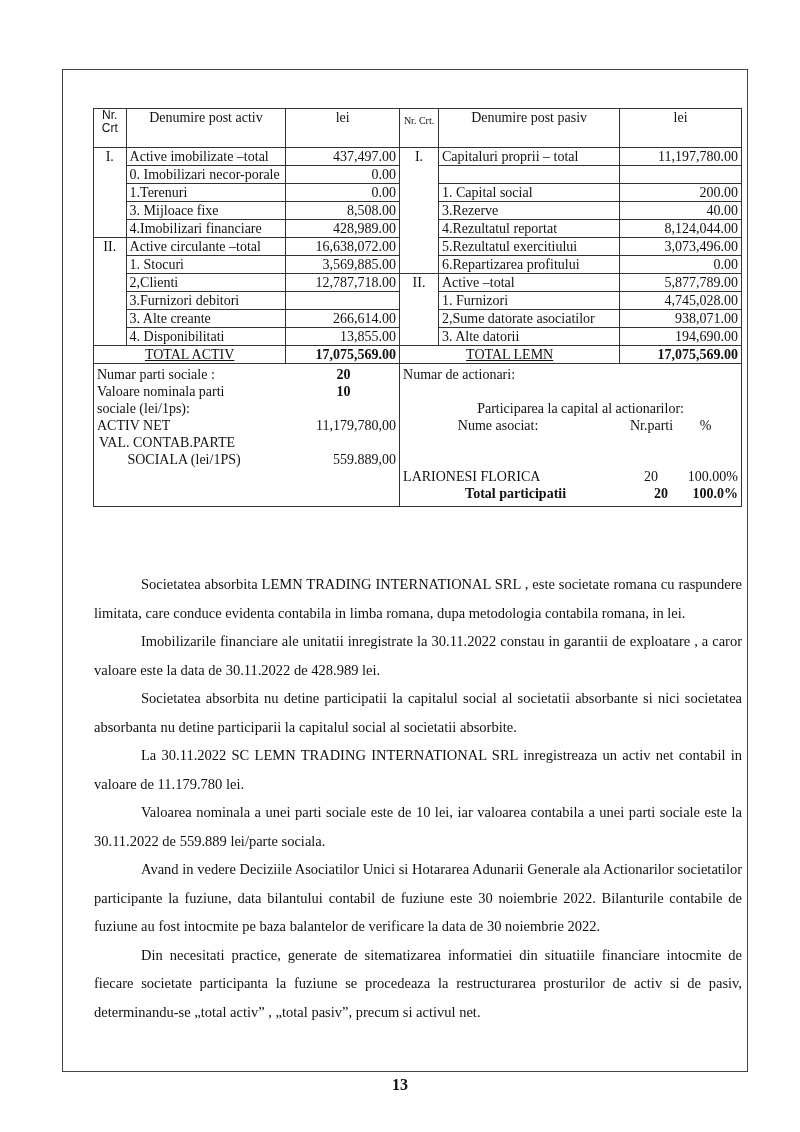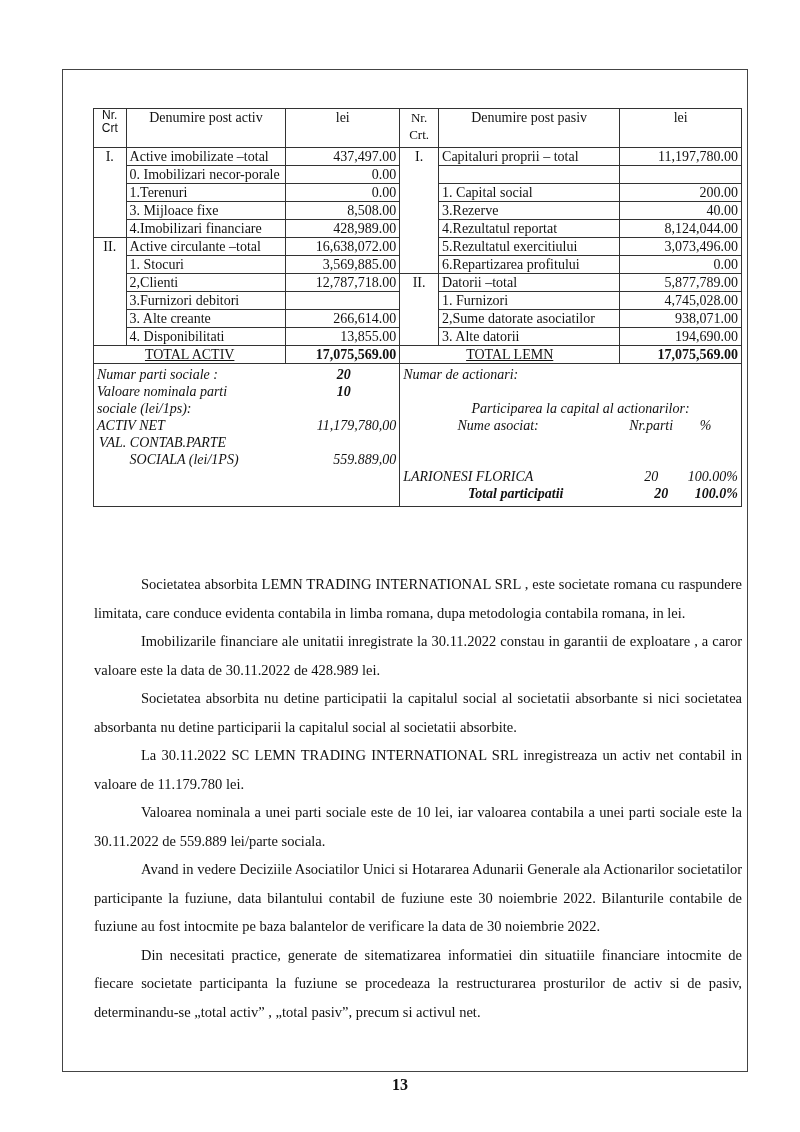--- a/index.html
+++ b/index.html
@@ -15,41 +15,41 @@
   .c-nr2 { width:32px; text-align:center; }
   .c-den2 { width:175px; }
   .c-lei2 { width:115px; text-align:right; }
   .hdr td { vertical-align:middle; height:38px; }
   .hdr .small { font-family:"Liberation Sans", sans-serif; font-size:12px; line-height:13px; }
   .hdr .cent { text-align:center; }
   .noborder-t { border-top:none !important; }
   .noborder-b { border-bottom:none !important; }
   .bold { font-weight:bold; }
   .center { text-align:center;text-decoration:underline; }
-  .foot td { vertical-align:top;font-style:italic; }
+  .foot td { vertical-align:top; }
   .kv { display:flex; justify-content:space-between; }
   .kv .k { flex:1; }
   .kv .v { width:105px; text-align:right; }
   .kv .vc { width:105px; text-align:center; font-weight:bold; }
 
   .body-text { position:absolute; left:94px; top:570px; width:648px; font-size:14.5px; line-height:28.5px; text-align:justify; }
   .body-text p { margin:0; text-indent:47px; }
 </style>
 </head>
 <body>
 
 <div class="frame"></div>
 
 <table class="bal">
   <tbody>
       <tr class="hdr">
     <td class="c-nr small cent">Nr. Crt</td>
     <td class="c-den cent">Denumire post activ</td>
     <td class="c-lei cent" style="text-align:center">lei</td>
-    <td class="c-nr2 cent" style="font-size:13px;line-height:17px">Nr. Crt.</td>
+    <td class="c-nr2 cent" style="font-size:10px;line-height:23px">Nr. Crt.</td>
     <td class="c-den2 cent">Denumire post pasiv</td>
     <td class="c-lei2 cent" style="text-align:center">lei</td>
   </tr>
 
   <tr>
     <td class="c-nr noborder-b">I.</td>
     <td class="c-den">Active imobilizate –total</td>
     <td class="c-lei">437,497.00</td>
     <td class="c-nr2 noborder-b">I.</td>
     <td class="c-den2">Capitaluri proprii – total</td>
@@ -101,21 +101,21 @@
     <td class="c-lei">3,569,885.00</td>
     <td class="c-nr2 noborder-t"></td>
     <td class="c-den2">6.Repartizarea profitului</td>
     <td class="c-lei2">0.00</td>
   </tr>
   <tr>
     <td class="c-nr noborder-t noborder-b"></td>
     <td class="c-den">2,Clienti</td>
     <td class="c-lei">12,787,718.00</td>
     <td class="c-nr2 noborder-b">II.</td>
-    <td class="c-den2">Datorii –total</td>
+    <td class="c-den2">Active –total</td>
     <td class="c-lei2">5,877,789.00</td>
   </tr>
   <tr>
     <td class="c-nr noborder-t noborder-b"></td>
     <td class="c-den">3.Furnizori debitori</td>
     <td class="c-lei"></td>
     <td class="c-nr2 noborder-t noborder-b"></td>
     <td class="c-den2">1. Furnizori</td>
     <td class="c-lei2">4,745,028.00</td>
   </tr>

